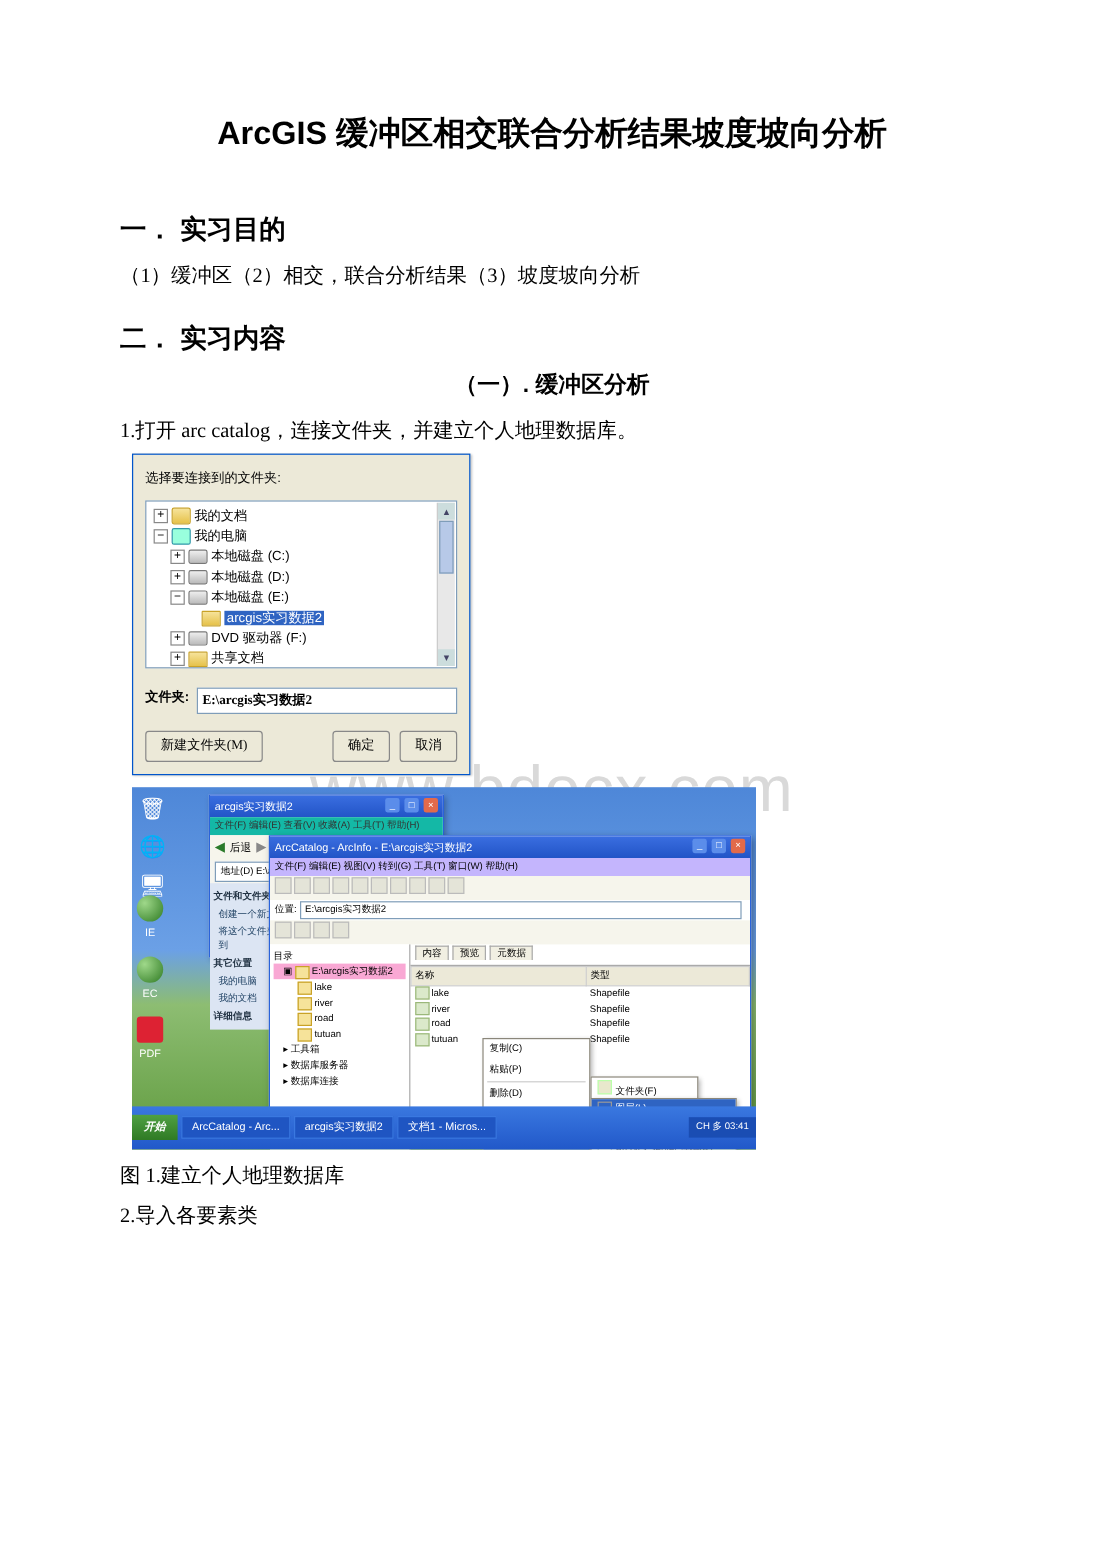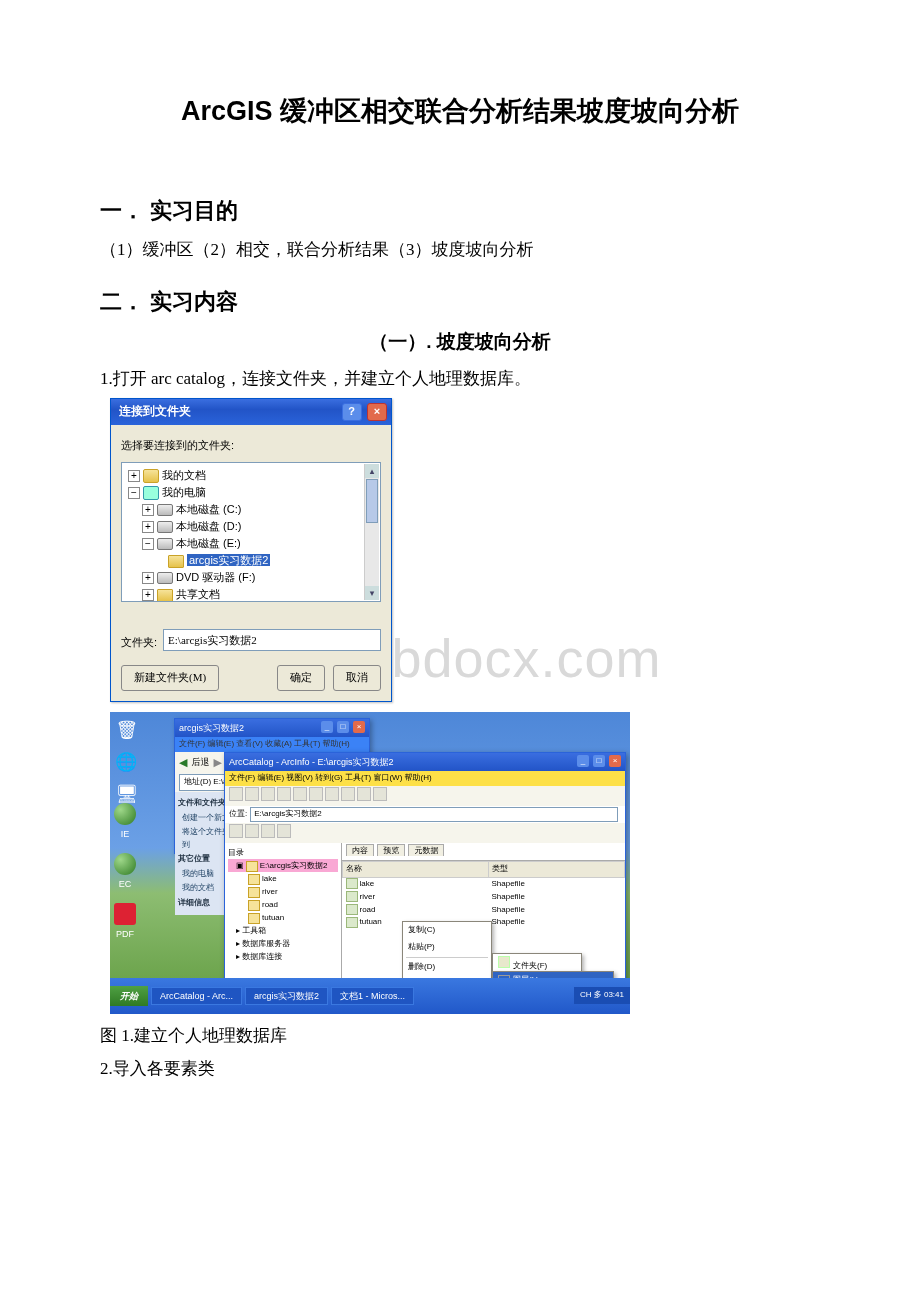--- a/index.html
+++ b/index.html
@@ -10,21 +10,21 @@
     color: #000;
     width: 920px;
     box-sizing: border-box;
     line-height: 1.6;
   }
   .doc-title {
     font-family: "SimHei", "黑体", sans-serif;
     font-size: 27px;
     font-weight: bold;
     text-align: center;
-    margin-bottom: 60px;
+    margin-bottom: 40px;
   }
   .sec-heading {
     font-family: "SimHei", "黑体", sans-serif;
     font-size: 22px;
     font-weight: bold;
     text-align: left;
     margin: 20px 0 8px 0;
   }
   .subsec-heading {
     font-family: "SimHei", "黑体", sans-serif;
@@ -114,21 +114,21 @@
   .ti.fld  { width:14px; height:11px; background:linear-gradient(#f6e39a,#e6c24a); border:1px solid #c9a227; border-radius:1px; }
   .ti.dvd  { width:14px; height:10px; background:linear-gradient(#eee,#bbb); border:1px solid #777; border-radius:2px; }
   .sel-hilite { background:#2f64c2; color:#fff; padding:0 2px; }
   .scroll-v {
     position:absolute; right:1px; top:1px; bottom:1px; width:14px;
     background:#e8e8e8; border-left:1px solid #ccc;
     display:flex; flex-direction:column; justify-content:space-between;
   }
   .scroll-v .arrow{ height:14px; background:#cdd; text-align:center; font-size:9px; line-height:14px; color:#446;}
   .scroll-thumb{ position:absolute; left:1px; right:1px; top:15px; height:42px; background:#b7c9e8; border:1px solid #7f9db9;}
-  .path-row { display:flex; align-items:flex-end; margin-top:27px; }
+  .path-row { display:flex; align-items:flex-start; margin-top:16px;font-weight:bold; }
   .path-row label { margin-right:6px; }
   .path-input {
     flex:1; background:#fff; border:1px solid #7f9db9; padding:2px 4px;
     font-family:Tahoma,"SimSun"; font-size:11px; height:16px;
   }
   .btn-row { display:flex; gap:8px; margin-top:14px; }
   .winbtn {
     background:#ece9d8; border:1px solid #888; border-radius:3px;
     padding:3px 12px; font-size:11px; font-family:Tahoma,"SimSun";
     cursor:default;
@@ -154,39 +154,39 @@
 
   .win-explorer {
     position:absolute; left:64px; top:6px; width:194px; height:134px;
     background:#f5f5f0; border:1px solid #2a63da;
     box-shadow:2px 2px 5px rgba(0,0,0,.3);
   }
   .we-title{ background:linear-gradient(#3a6ee0,#2254c7); color:#fff; font-size:9px; padding:2px 4px; display:flex; justify-content:space-between;}
   .we-tb{ display:flex; gap:4px;}
   .we-tb span{ width:12px;height:12px;background:#5b8dea;border-radius:2px;font-size:8px;text-align:center;}
   .we-tb .cl{background:#e26a4b;}
-  .we-menu{ font-size:8px; padding:1px 4px; color:#333; background:#3b82f6;}
+  .we-menu{ font-size:8px; padding:1px 4px; color:#333; background:#14b8a6;}
   .we-tool{ font-size:9px; padding:2px 4px; background:#f6f5ec; display:flex; align-items:center; gap:4px;}
   .we-tool .bk{color:#2a7a2a;font-size:11px;}
   .we-addr{ font-size:8px; padding:1px 4px; background:#fff; border:1px solid #7f9db9; margin:1px 4px;}
   .we-body{ display:flex; }
   .we-side{ width:74px; background:#dce5f3; font-size:8px; padding:3px;}
   .we-side .h{ font-weight:bold; color:#234; margin:2px 0;}
   .we-side .li{ color:#246; margin:1px 0 1px 4px;}
   .we-main{ flex:1; background:#fff;}
   .we-ficon{ display:inline-block; margin:4px; text-align:center; font-size:8px;}
   .we-ficon .ic{ width:22px;height:22px;background:#e9f2dc;border:1px solid #a0b878;margin:0 auto;}
 
   .win-catalog{
     position:absolute; right:4px; top:40px; width:400px; height:236px;
     background:#fff; border:1px solid #2a63da;
     box-shadow:2px 2px 6px rgba(0,0,0,.35);
   }
   .wc-title{ background:linear-gradient(#3a6ee0,#2254c7); color:#fff; font-size:9px; padding:2px 4px; display:flex; justify-content:space-between;}
-  .wc-menu{ font-size:8px; padding:1px 4px; background:#fde047;}
+  .wc-menu{ font-size:8px; padding:1px 4px; background:#c4b5fd;}
   .wc-tool{ font-size:9px; padding:1px 4px; background:#f6f5ec; color:#555;}
   .wc-tool .icn{ display:inline-block; width:12px; height:12px; background:#e4e4d8; border:1px solid #bbb; margin-right:2px; }
   .wc-addr{ font-size:8px; padding:1px 4px; display:flex; align-items:center;}
   .wc-addr .box{ flex:1; border:1px solid #7f9db9; background:#fff; padding:0 3px; margin:0 3px;}
   .wc-body{ display:flex; height:186px; }
   .wc-tree{ width:110px; border-right:1px solid #aaa; font-size:8px; padding:3px; background:#fff; overflow:hidden;}
   .wc-tree .tr{ white-space:nowrap; line-height:13px;}
   .wc-tree .tr .fi{ display:inline-block; width:10px; height:9px; background:#f6e39a; border:1px solid #c9a227; margin-right:2px; vertical-align:middle;}
   .wc-tree .sl{ background:#f9a8d4;}
   .wc-main{ flex:1; display:flex; flex-direction:column;}
@@ -244,32 +244,25 @@
 <body>
 
 <div class="watermark">www.bdocx.com</div>
 
 <div class="doc-title">ArcGIS 缓冲区相交联合分析结果坡度坡向分析</div>
 
 <div class="sec-heading">一． 实习目的</div>
 <div class="body-text">（1）缓冲区（2）相交，联合分析结果（3）坡度坡向分析</div>
 
 <div class="sec-heading">二． 实习内容</div>
-<div class="subsec-heading">（一）. 坡度坡向分析</div>
+<div class="subsec-heading">（一）. 缓冲区分析</div>
 <div class="body-text">1.打开 arc catalog，连接文件夹，并建立个人地理数据库。</div>
 
 <div class="fig-wrap">
 <div class="dlg1">
-  <div class="dlg1-title">
-    <span>连接到文件夹</span>
-    <span>
-      <span class="dlg1-tbtn dlg1-help">?</span>
-      <span class="dlg1-tbtn dlg1-close">×</span>
-    </span>
-  </div>
   <div class="dlg1-body">
     <div class="dlg1-label">选择要连接到的文件夹:</div>
 
     <div class="treebox">
       <div class="tree-row lv0"><span class="tbox">+</span><span class="ti docs"></span><span>我的文档</span></div>
       <div class="tree-row lv0"><span class="tbox">−</span><span class="ti pc"></span><span>我的电脑</span></div>
       <div class="tree-row lv1"><span class="tbox">+</span><span class="ti drv"></span><span>本地磁盘 (C:)</span></div>
       <div class="tree-row lv1"><span class="tbox">+</span><span class="ti drv"></span><span>本地磁盘 (D:)</span></div>
       <div class="tree-row lv1"><span class="tbox">−</span><span class="ti drv"></span><span>本地磁盘 (E:)</span></div>
       <div class="tree-row lv2"><span style="display:inline-block;width:12px;"></span><span class="ti fld"></span><span class="sel-hilite">arcgis实习数据2</span></div>

